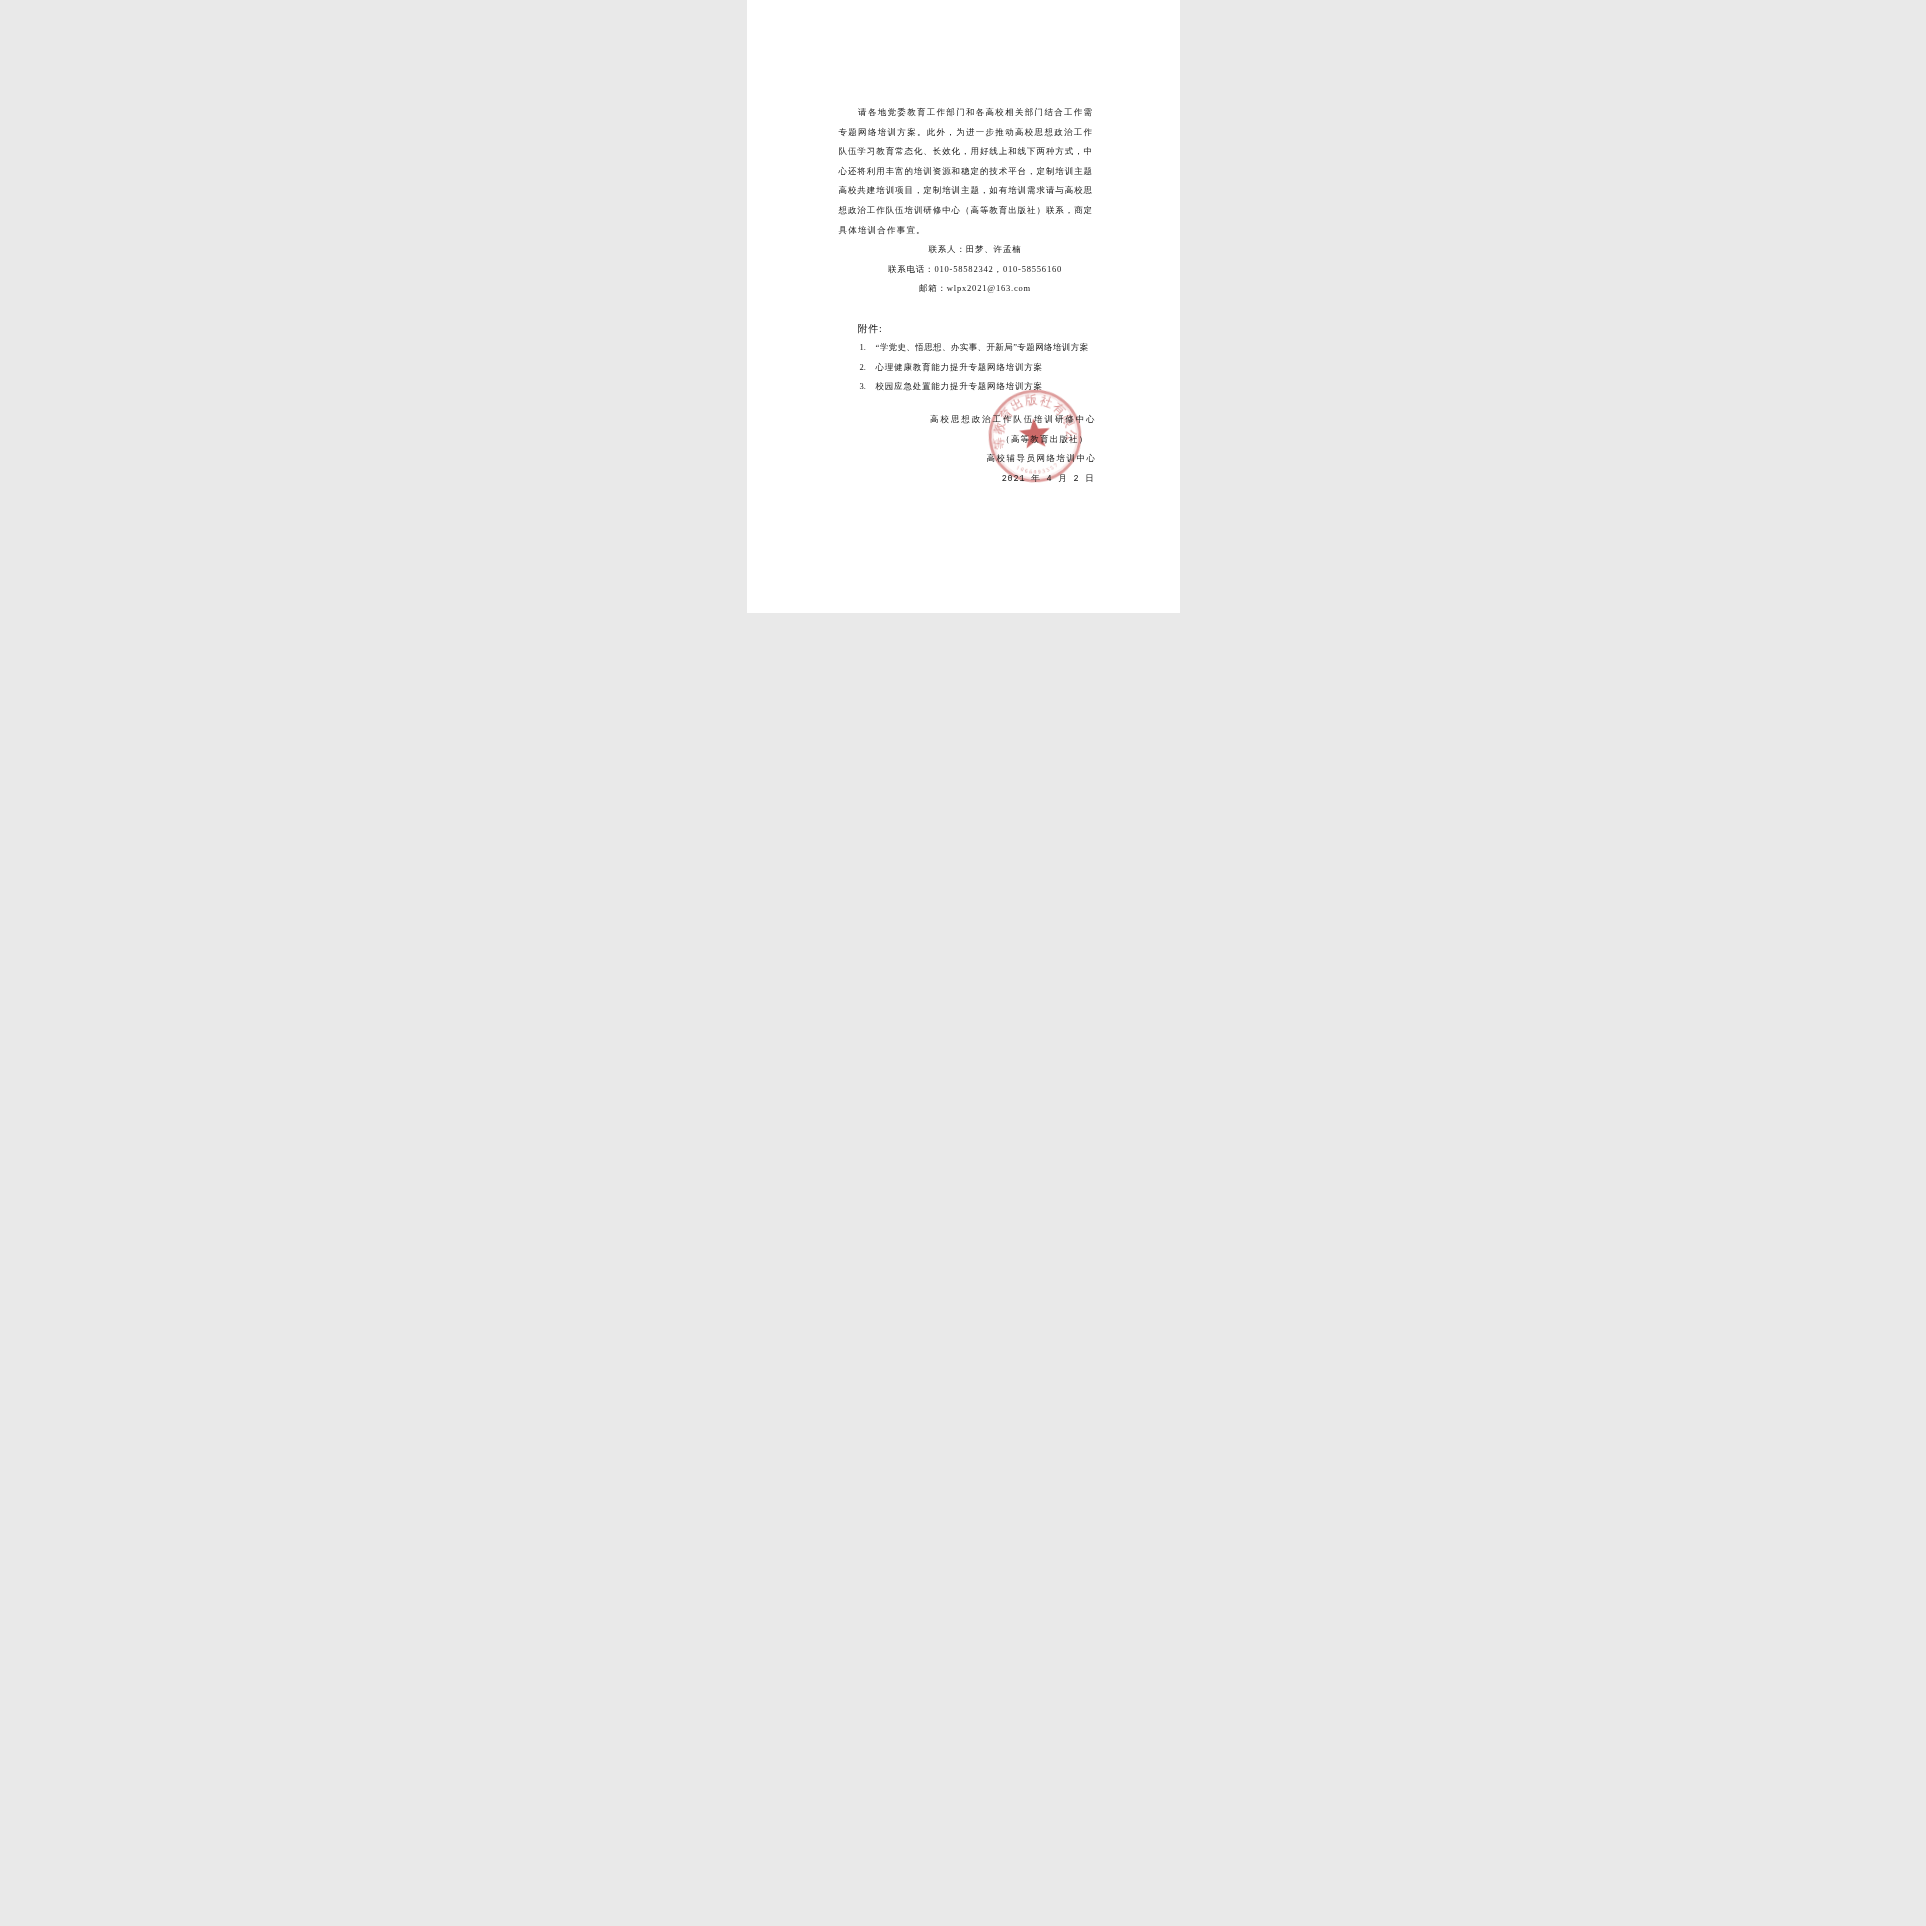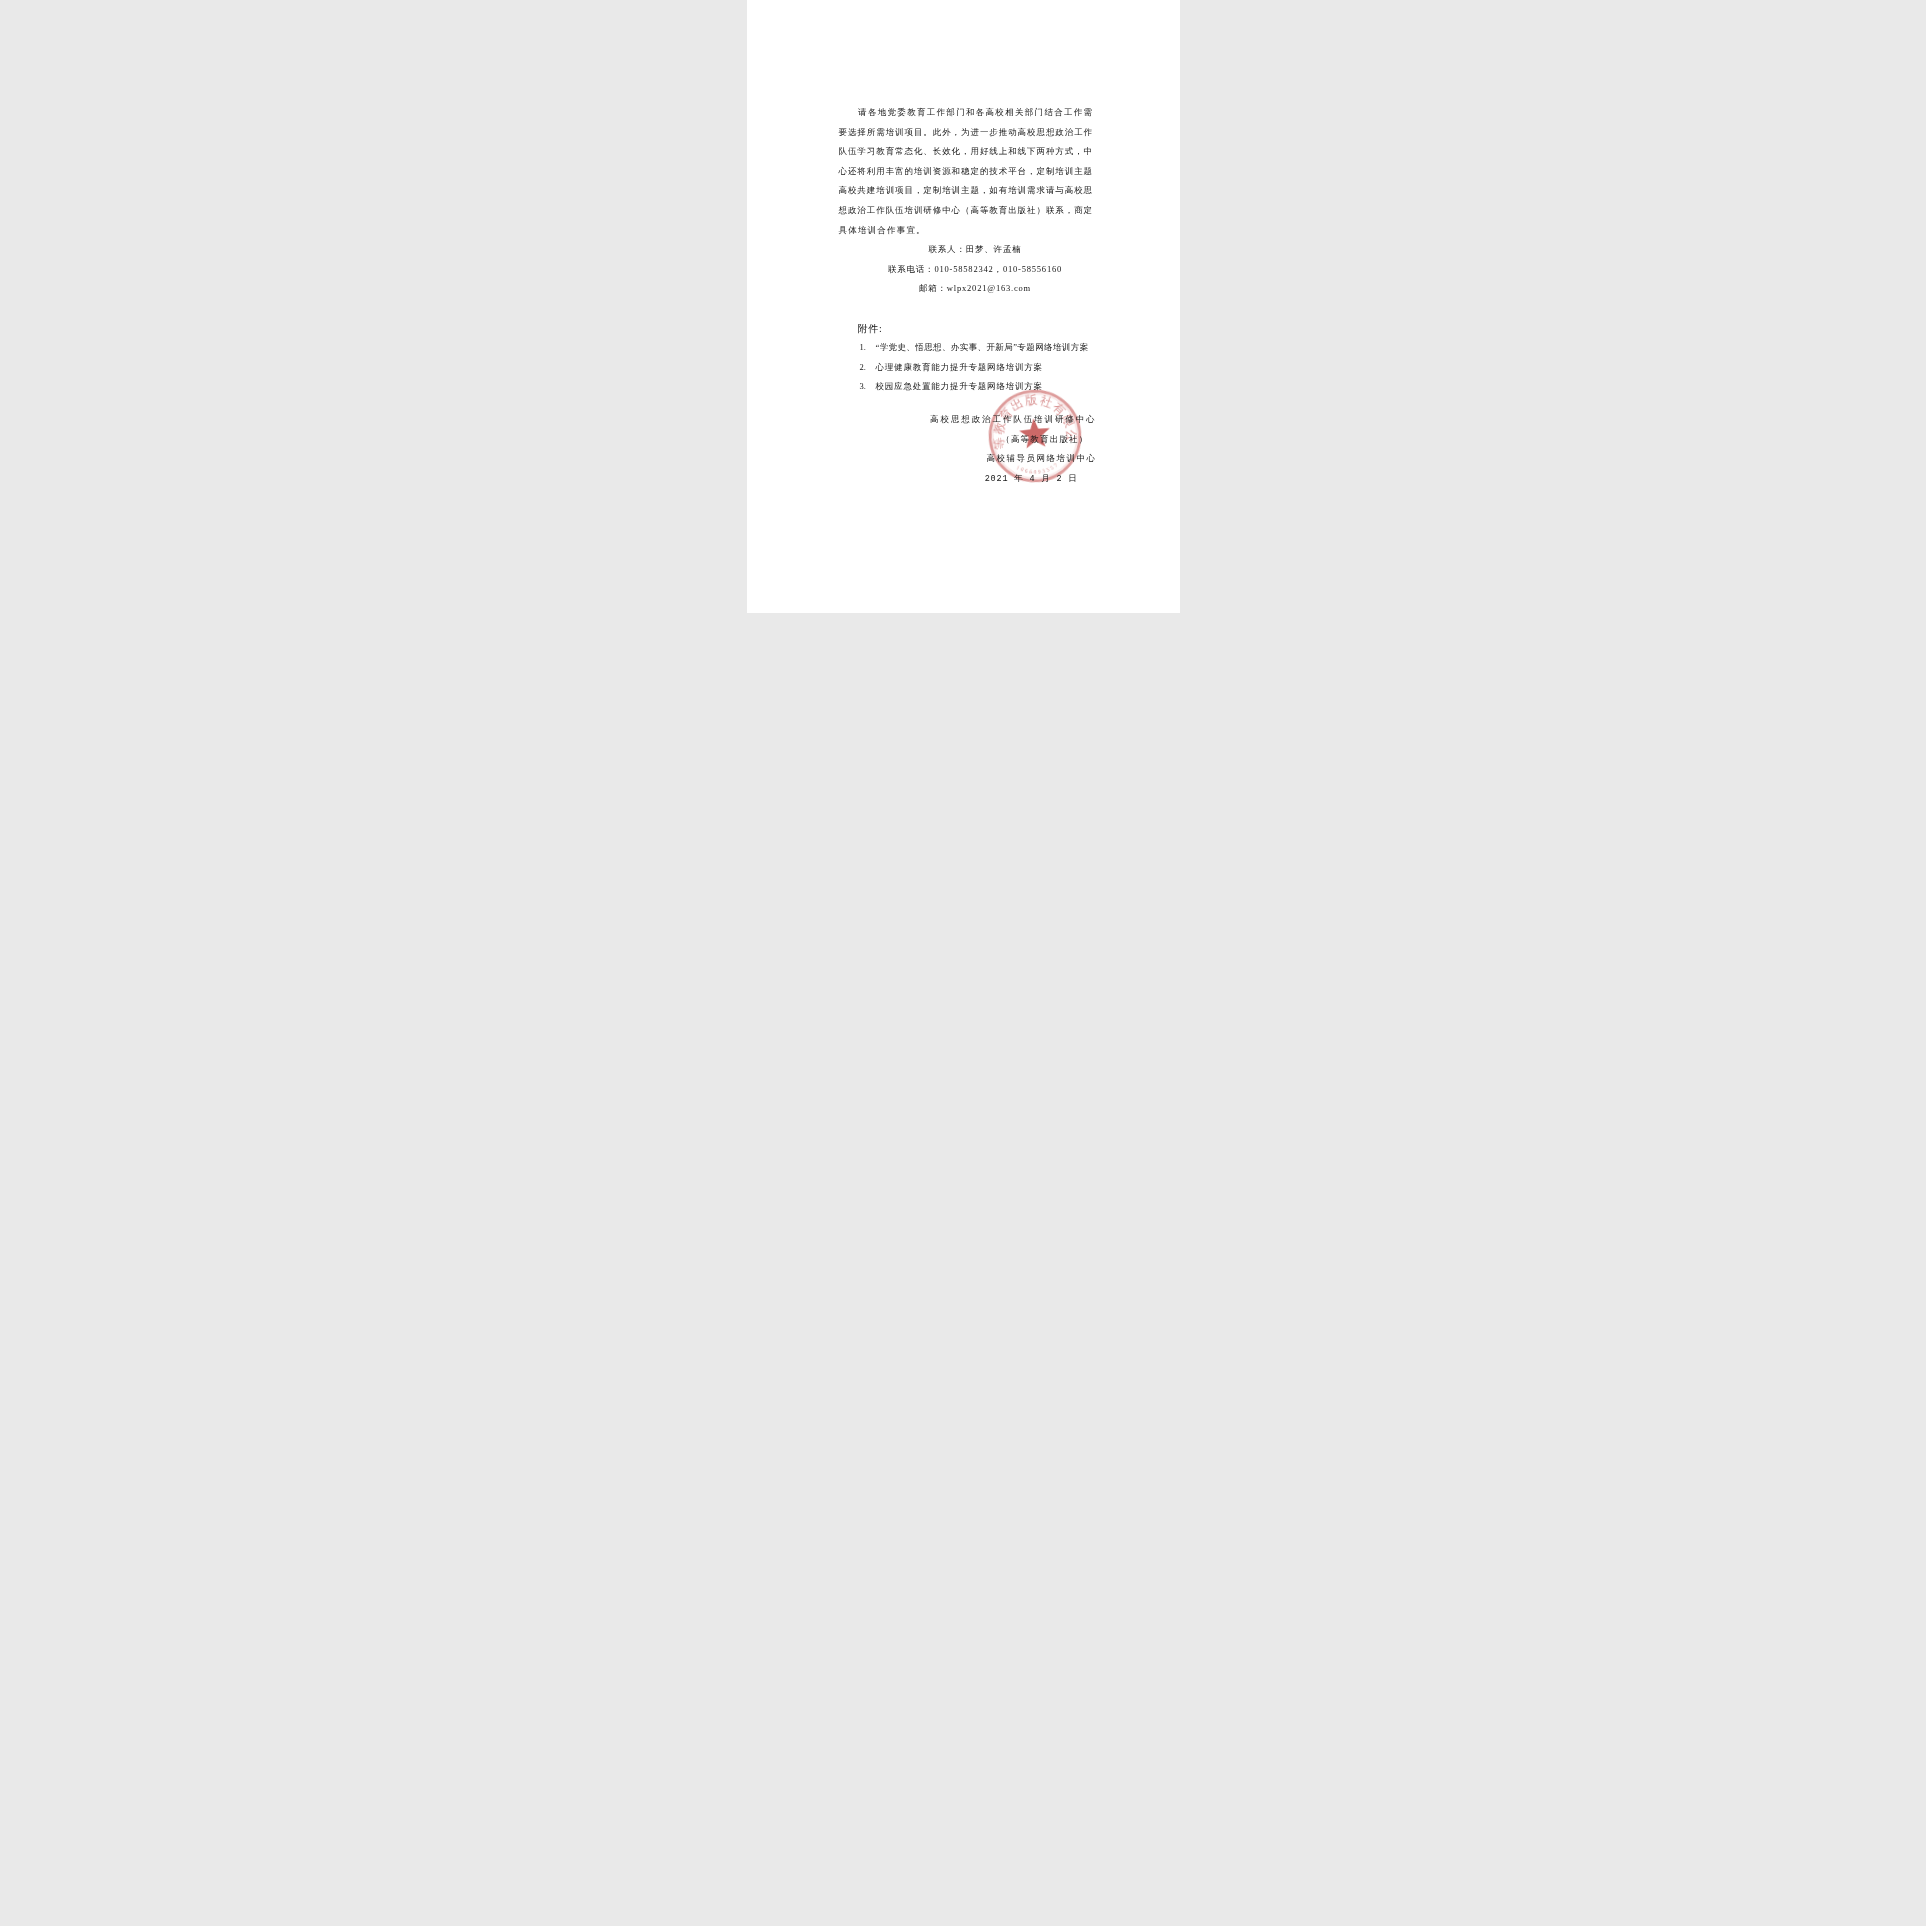--- a/index.html
+++ b/index.html
@@ -69,21 +69,21 @@
   }
   .sig-line {
     height: 19.6px; line-height: 19.6px;
     font-size: 8.5px;
     white-space: nowrap;
     font-family: Liberation Mono, monospace;
   }
   .sig-line.l1 { letter-spacing: 1.9px; }
   .sig-line.l2 { letter-spacing: 1.2px; margin-right: 8px; }
   .sig-line.l3 { letter-spacing: 1.5px; }
-  .sig-line.date { letter-spacing: 0.8px; margin-right: 19px; }
+  .sig-line.date { letter-spacing: 0.8px; margin-right: 2px; }
   .seal {
     position: absolute;
     left: 240px;
     top: 388px;
     width: 96px;
     height: 96px;
     transform: rotate(-5deg);
     filter: blur(0.2px);
     pointer-events: none;
   }
@@ -95,21 +95,21 @@
 </style>
 </head>
 <body>
 
 <div class="page">
 
   <div class="content">
 
     <div class="paragraph">
       <div class="jline">　　请各地党委教育工作部门和各高校相关部门结合工作需</div>
-      <div class="jline">要选择所需培训项目。此外，为进一步推动高校思想政治工作</div>
+      <div class="jline">专题网络培训方案。此外，为进一步推动高校思想政治工作</div>
       <div class="jline">队伍学习教育常态化、长效化，用好线上和线下两种方式，中</div>
       <div class="jline">心还将利用丰富的培训资源和稳定的技术平台，定制培训主题</div>
       <div class="jline">高校共建培训项目，定制培训主题，如有培训需求请与高校思</div>
       <div class="jline">想政治工作队伍培训研修中心（高等教育出版社）联系，商定</div>
       <div class="jline last">具体培训合作事宜。</div>
     </div>
 
     <div class="tline">联系人：田梦、许孟楠</div>
     <div class="tline">联系电话：010-58582342，010-58556160</div>
     <div class="tline">邮箱：wlpx2021@163.com</div>

